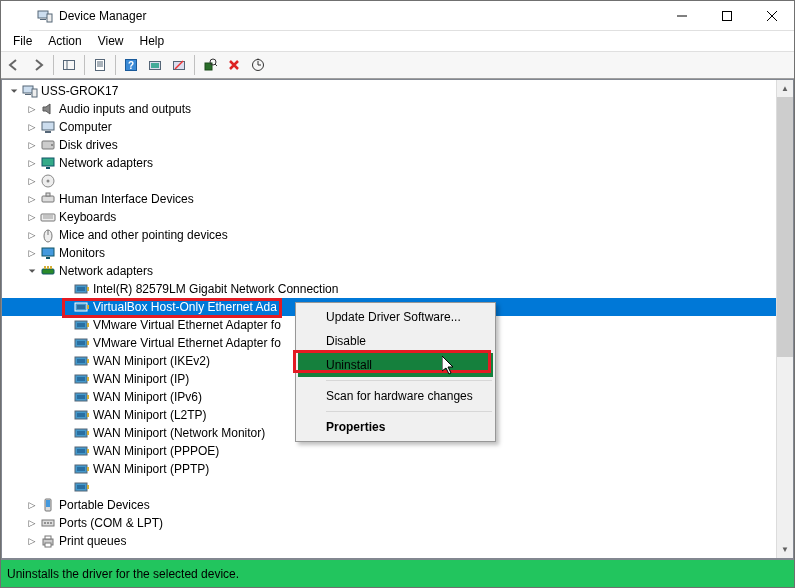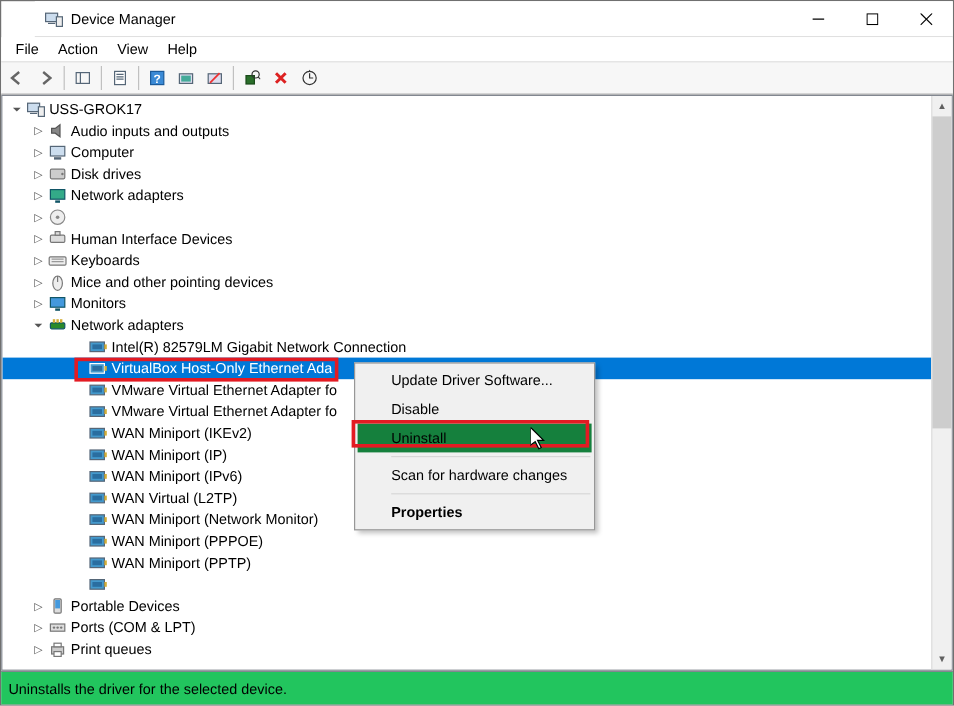--- a/index.html
+++ b/index.html
@@ -476,21 +476,21 @@
         <div class="tree-row">
           <span class="indent" style="width:56px"></span>
           <span class="expander"></span>
           <span class="node-icon">
             <svg width="16" height="16">
               <rect x="1" y="4" width="12" height="8" fill="#49c" stroke="#567"></rect>
               <rect x="13" y="6" width="2" height="4" fill="#d4af37"></rect>
               <rect x="3" y="6" width="8" height="4" fill="#2a6ea0"></rect>
             </svg>
           </span>
-          <span>WAN Virtual (L2TP)</span>
+          <span>WAN Miniport (L2TP)</span>
         </div>
         <div class="tree-row">
           <span class="indent" style="width:56px"></span>
           <span class="expander"></span>
           <span class="node-icon">
             <svg width="16" height="16">
               <rect x="1" y="4" width="12" height="8" fill="#49c" stroke="#567"></rect>
               <rect x="13" y="6" width="2" height="4" fill="#d4af37"></rect>
               <rect x="3" y="6" width="8" height="4" fill="#2a6ea0"></rect>
             </svg>

